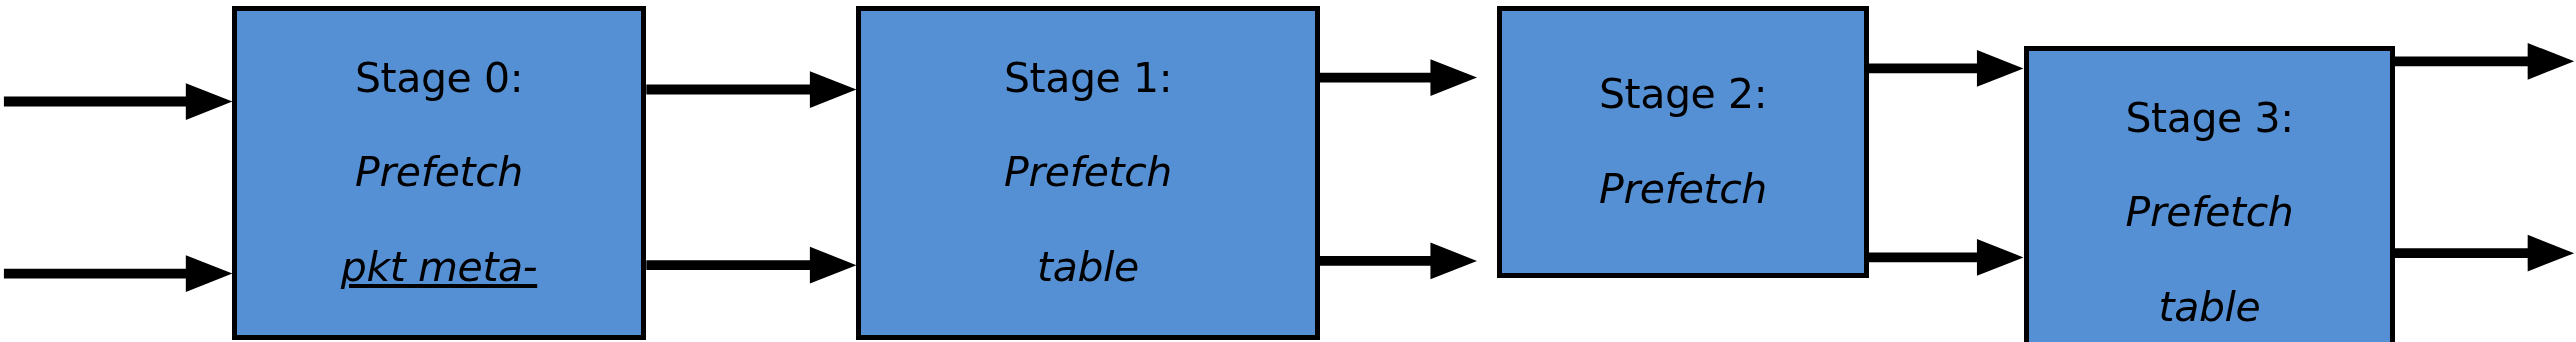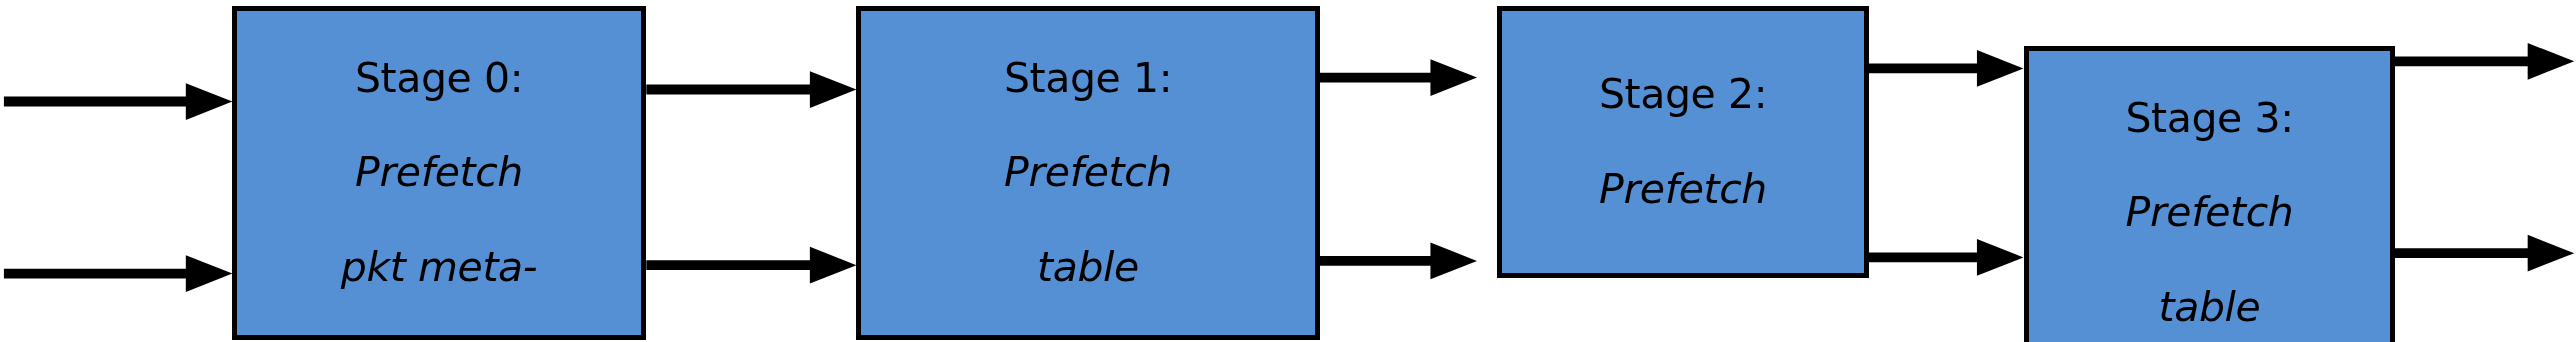--- a/index.html
+++ b/index.html
@@ -97,21 +97,21 @@
       <g>
         <line x1="3395" y1="359" x2="3588" y2="359" stroke="#000000" stroke-width="14"></line>
         <polygon points="3584,333 3650,359 3584,385" fill="#000000"></polygon>
       </g>
     </svg>
 
   <div id="boxes">
       <div class="stage-box" style="left: 232px; top: 5.6px; width: 414px; height: 334px; background: rgb(85, 144, 212); border-color: rgb(0, 0, 0);">
         <div class="stage-line title" style="color: rgb(0, 0, 0);">Stage 0:</div>
         <div class="stage-line sub" style="color: rgb(0, 0, 0);">Prefetch</div>
-        <div class="stage-line sub" style="color: rgb(0, 0, 0);">pkt meta-</div>
+        <div class="stage-line sub" style="color: rgb(0, 0, 0); text-decoration: underline;">pkt meta-</div>
       </div>
       <div class="stage-box" style="left: 856px; top: 5.6px; width: 464px; height: 334px; background: rgb(85, 144, 212); border-color: rgb(0, 0, 0);">
         <div class="stage-line title" style="color: rgb(0, 0, 0);">Stage 1:</div>
         <div class="stage-line sub" style="color: rgb(0, 0, 0);">Prefetch</div>
         <div class="stage-line sub" style="color: rgb(0, 0, 0);">table</div>
       </div>
       <div class="stage-box" style="left: 1477px; top: 5.6px; width: 372px; height: 272px; background: rgb(85, 144, 212); border-color: rgb(0, 0, 0); margin-left: 20px;">
         <div class="stage-line title" style="color: rgb(0, 0, 0);">Stage 2:</div>
         <div class="stage-line sub" style="color: rgb(0, 0, 0);">Prefetch</div>
       </div>

